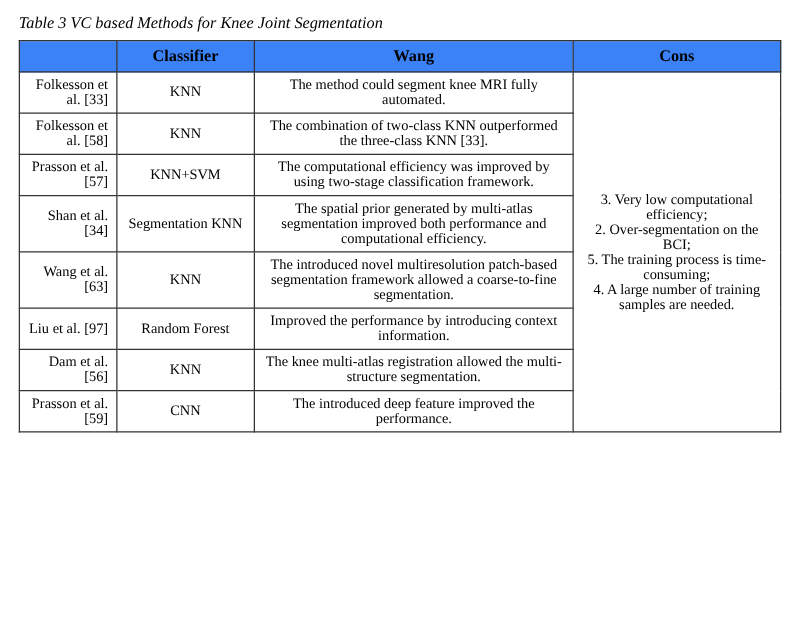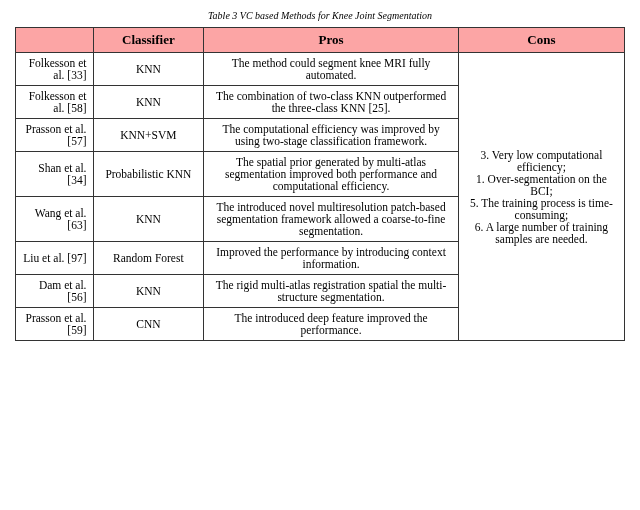--- a/index.html
+++ b/index.html
@@ -18,23 +18,22 @@
       width: 640px;
       min-height: 510px;
       padding: 10px 15px;
     }
 
     .page-container {
       width: 100%;
     }
 
     .table-title {
-      text-align: center;
       font-style: italic;
-      font-size: 10px;
+      font-size: 13px;
       margin-bottom: 6px;
       font-weight: normal;
     }
 
     table {
       width: 100%;
       border-collapse: collapse;
       border: 1px solid #333;
     }
 
@@ -43,21 +42,21 @@
       padding: 4px 6px;
       vertical-align: top;
       text-align: center;
     }
 
     thead th {
       text-align: center;
       font-weight: bold;
       font-style: normal;
       vertical-align: middle;
-      background: #fca5a5;
+      background: #3b82f6;
       font-size: 13px;
     }
 
     tbody td {
       font-size: 11.5px;
     }
 
     .col-ref {
       width: 70px;
       text-align: right;
@@ -89,60 +88,60 @@
 </head>
 <body>
 
 <div class="page-container">
   <div class="table-title">Table 3 VC based Methods for Knee Joint Segmentation</div>
   <table>
     <thead>
       <tr>
         <th class="col-ref"></th>
         <th class="col-classifier">Classifier</th>
-        <th class="col-pros">Pros</th>
+        <th class="col-pros">Wang</th>
         <th class="col-cons">Cons</th>
       </tr>
     </thead>
     <tbody id="table-body">
     <tr>
           <td class="col-ref">Folkesson et al. [33]</td>
           <td class="col-classifier">KNN</td>
           <td class="col-pros">The method could segment knee MRI fully automated.</td>
-          <td class="cons-rowspan col-cons" rowspan="8" style="vertical-align: middle;"><span>3. Very low computational efficiency;</span><br><span>1. Over-segmentation on the BCI;</span><br><span>5. The training process is time-consuming;</span><br><span>6. A large number of training samples are needed.</span></td>
+          <td class="cons-rowspan col-cons" rowspan="8" style="vertical-align: middle;"><span>3. Very low computational efficiency;</span><br><span>2. Over-segmentation on the BCI;</span><br><span>5. The training process is time-consuming;</span><br><span>4. A large number of training samples are needed.</span></td>
         </tr>
         <tr>
           <td class="col-ref">Folkesson et al. [58]</td>
           <td class="col-classifier">KNN</td>
-          <td class="col-pros">The combination of two-class KNN outperformed the three-class KNN [25].</td>
+          <td class="col-pros">The combination of two-class KNN outperformed the three-class KNN [33].</td>
         </tr>
         <tr>
           <td class="col-ref">Prasson et al. [57]</td>
           <td class="col-classifier">KNN+SVM</td>
           <td class="col-pros">The computational efficiency was improved by using two-stage classification framework.</td>
         </tr>
         <tr>
           <td class="col-ref">Shan et al. [34]</td>
-          <td class="col-classifier">Probabilistic KNN</td>
+          <td class="col-classifier">Segmentation KNN</td>
           <td class="col-pros">The spatial prior generated by multi-atlas segmentation improved both performance and computational efficiency.</td>
         </tr>
         <tr>
           <td class="col-ref">Wang et al. [63]</td>
           <td class="col-classifier">KNN</td>
           <td class="col-pros">The introduced novel multiresolution patch-based segmentation framework allowed a coarse-to-fine segmentation.</td>
         </tr>
         <tr>
           <td class="col-ref">Liu et al. [97]</td>
           <td class="col-classifier">Random Forest</td>
           <td class="col-pros">Improved the performance by introducing context information.</td>
         </tr>
         <tr>
           <td class="col-ref">Dam et al. [56]</td>
           <td class="col-classifier">KNN</td>
-          <td class="col-pros">The rigid multi-atlas registration spatial the multi-structure segmentation.</td>
+          <td class="col-pros">The knee multi-atlas registration allowed the multi-structure segmentation.</td>
         </tr>
         <tr>
           <td class="col-ref">Prasson et al. [59]</td>
           <td class="col-classifier">CNN</td>
           <td class="col-pros">The introduced deep feature improved the performance.</td>
         </tr>
       </tbody>
   </table>
 </div>
 

